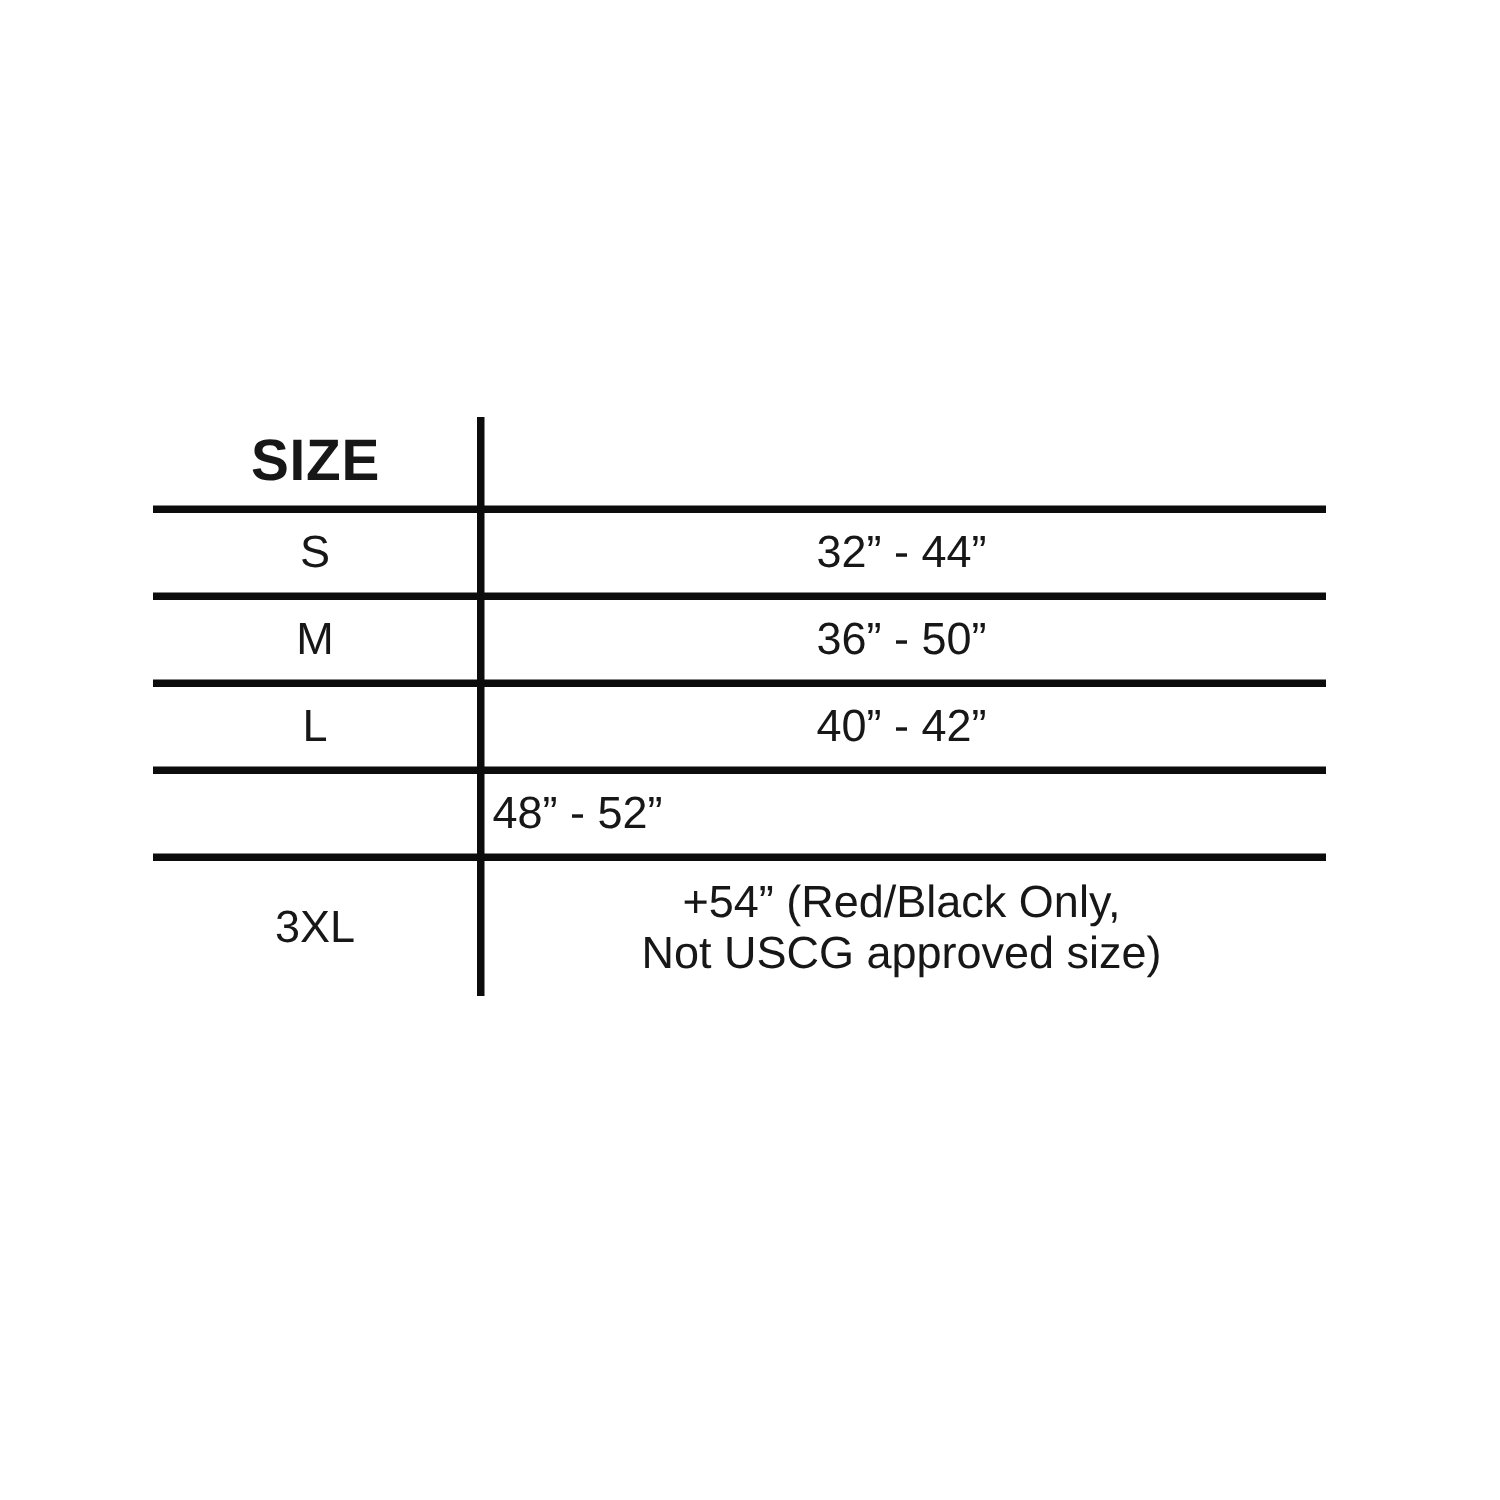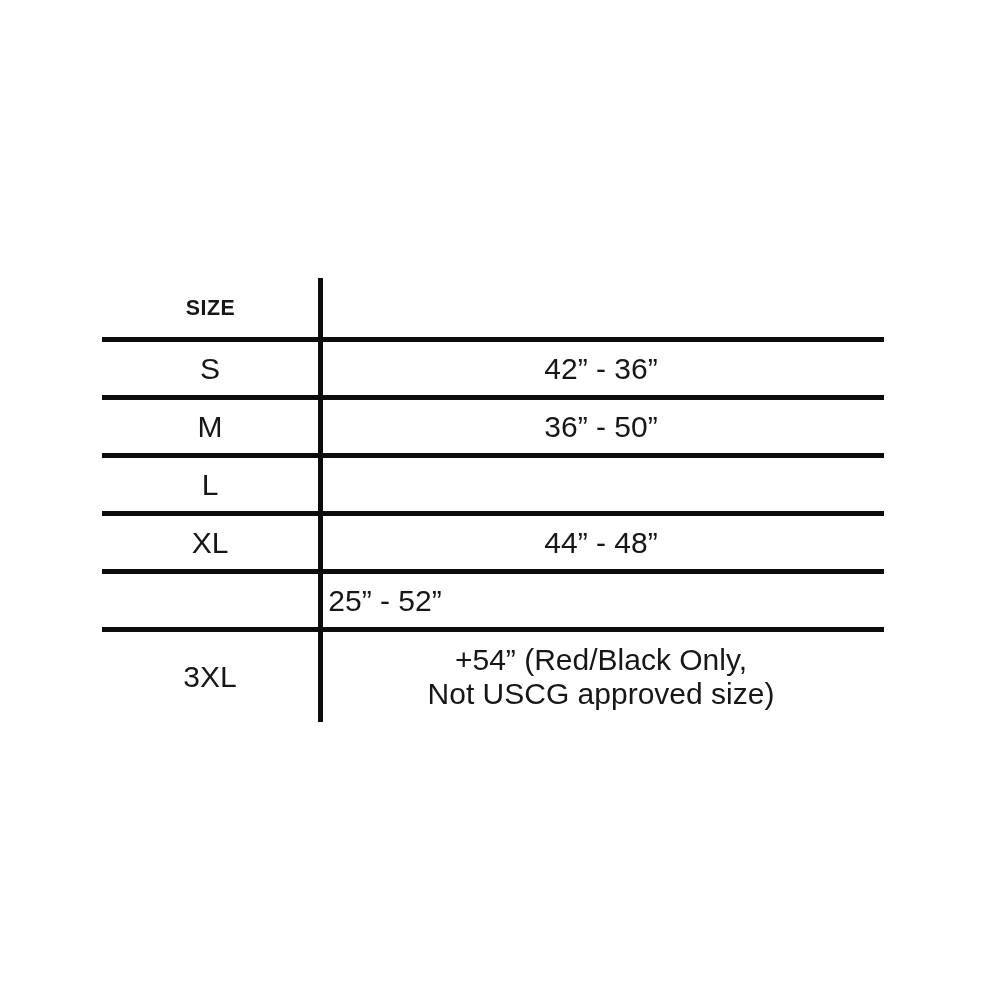--- a/index.html
+++ b/index.html
@@ -46,21 +46,21 @@
   .cell {
     display: flex;
     align-items: center;
     justify-content: center;
     text-align: center;
   }
   .cell.size-col  { width: 216px; }
   .cell.chest-col { width: 566px; }
   .header-row .cell {
     font-weight: bold;
-    font-size: 22px;
+    font-size: 39px;
     letter-spacing: 0.5px;
   }
   .body-text {
     font-size: 30px;
     font-weight: normal;
     white-space: pre-line;
     line-height: 34px;
   }
   .header-text {
     display: inline-block;
@@ -78,51 +78,46 @@
       <div class="cell size-col">
         <span class="header-text">SIZE</span>
       </div>
     </div>
 
     <div class="t-row">
       <div class="cell size-col">
         <span class="body-text">S</span>
       </div>
       <div class="cell chest-col">
-        <span class="body-text">42” - 36”</span>
+        <span class="body-text">32” - 44”</span>
       </div>
     </div>
 
     <div class="t-row">
       <div class="cell size-col">
         <span class="body-text">M</span>
       </div>
       <div class="cell chest-col">
         <span class="body-text">36” - 50”</span>
       </div>
     </div>
 
     <div class="t-row">
       <div class="cell size-col">
         <span class="body-text">L</span>
       </div>
-    </div>
-
-    <div class="t-row">
-      <div class="cell size-col">
-        <span class="body-text">XL</span>
-      </div>
       <div class="cell chest-col">
-        <span class="body-text">44” - 48”</span>
+        <span class="body-text">40” - 42”</span>
       </div>
     </div>
 
+
     <div class="t-row">
       <div class="cell chest-col">
-        <span class="body-text">25” - 52”</span>
+        <span class="body-text">48” - 52”</span>
       </div>
     </div>
 
     <div class="t-row last-row">
       <div class="cell size-col">
         <span class="body-text">3XL</span>
       </div>
       <div class="cell chest-col">
         <span class="body-text">+54” (Red/Black Only,
 Not USCG approved size)</span>

